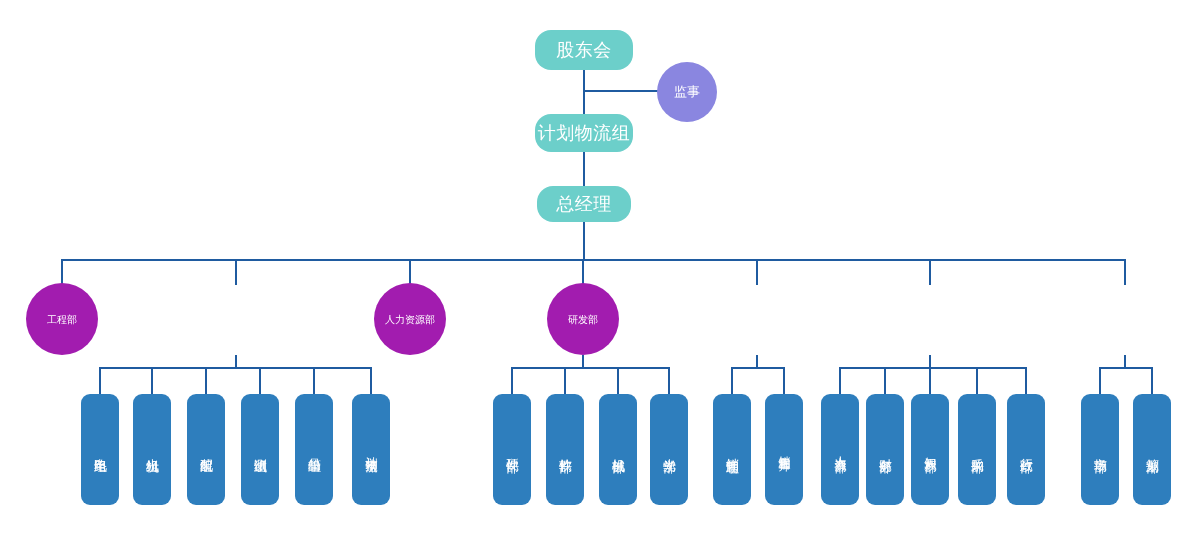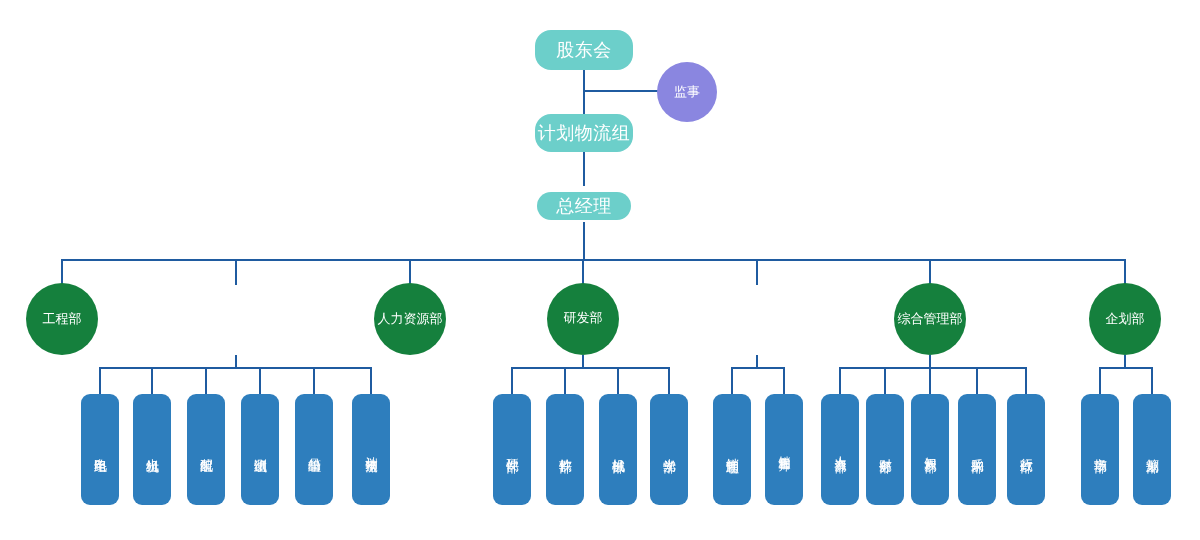--- a/index.html
+++ b/index.html
@@ -51,24 +51,24 @@
     font-size: 13px;
     z-index: 3;
     box-sizing: border-box;
   }
   
   .node-circle-orange {
     position: absolute;
     display: flex;
     align-items: center;
     justify-content: center;
-    background: #15803d;
+    background: #a21caf;
     color: #ffffff;
     border-radius: 50%;
-    font-size: 13px;
+    font-size: 10px;
     text-align: center;
     line-height: 1.1;
     z-index: 3;
     box-sizing: border-box;
   }
   
   .node-vbox {
     position: absolute;
     display: flex;
     align-items: center;
@@ -102,56 +102,50 @@
   <div class="node-circle-purple" style="left:657px; top:62px; width:60px; height:60px;text-align:right;">
     <span>监事</span>
   </div>
 
   <div class="node-round" style="left:535px; top:114px; width:98px; height:38px;">
     <span>计划物流组</span>
   </div>
 
   <div class="line line-v" style="left:583px; top:152px; height:34px;"></div>
 
-  <div class="node-round" style="left:537px; top:192px; width:94px; height:28px;">
+  <div class="node-round" style="left:537px; top:186px; width:94px; height:36px;">
     <span>总经理</span>
   </div>
 
   <div class="line line-v" style="left:583px; top:222px; height:38px;"></div>
 
   <div class="line line-h" style="left:62px; top:259px; width:1064px;"></div>
 
   <div class="line line-v" style="left:61px; top:259px; height:26px;"></div>
   <div class="node-circle-orange" style="left:26px; top:283px; width:72px; height:72px;">
     <span>工程部</span>
   </div>
 
   <div class="line line-v" style="left:235px; top:259px; height:26px;"></div>
 
   <div class="line line-v" style="left:409px; top:259px; height:26px;"></div>
   <div class="node-circle-orange" style="left:374px; top:283px; width:72px; height:72px;">
     <span>人力资源部</span>
   </div>
 
   <div class="line line-v" style="left:582px; top:259px; height:26px;"></div>
-  <div class="node-circle-orange" style="left:547px; top:283px; width:72px; height:72px;font-family:Liberation Mono, monospace;">
+  <div class="node-circle-orange" style="left:547px; top:283px; width:72px; height:72px;">
     <span>研发部</span>
   </div>
 
   <div class="line line-v" style="left:756px; top:259px; height:26px;"></div>
 
   <div class="line line-v" style="left:929px; top:259px; height:26px;"></div>
-  <div class="node-circle-orange" style="left:894px; top:283px; width:72px; height:72px;">
-    <span>综合管理部</span>
-  </div>
 
   <div class="line line-v" style="left:1124px; top:259px; height:26px;"></div>
-  <div class="node-circle-orange" style="left:1089px; top:283px; width:72px; height:72px;">
-    <span>企划部</span>
-  </div>
 
   <div class="line line-v" style="left:235px; top:355px; height:13px;"></div>
   <div class="line line-h" style="left:100px; top:367px; width:272px;"></div>
 
   <div class="line line-v" style="left:99px;  top:367px; height:28px;"></div>
   <div class="node-vbox" style="left:81px;  top:394px; width:38px; height:111px;">
     <span>电路组</span>
   </div>
 
   <div class="line line-v" style="left:151px; top:367px; height:28px;"></div>

